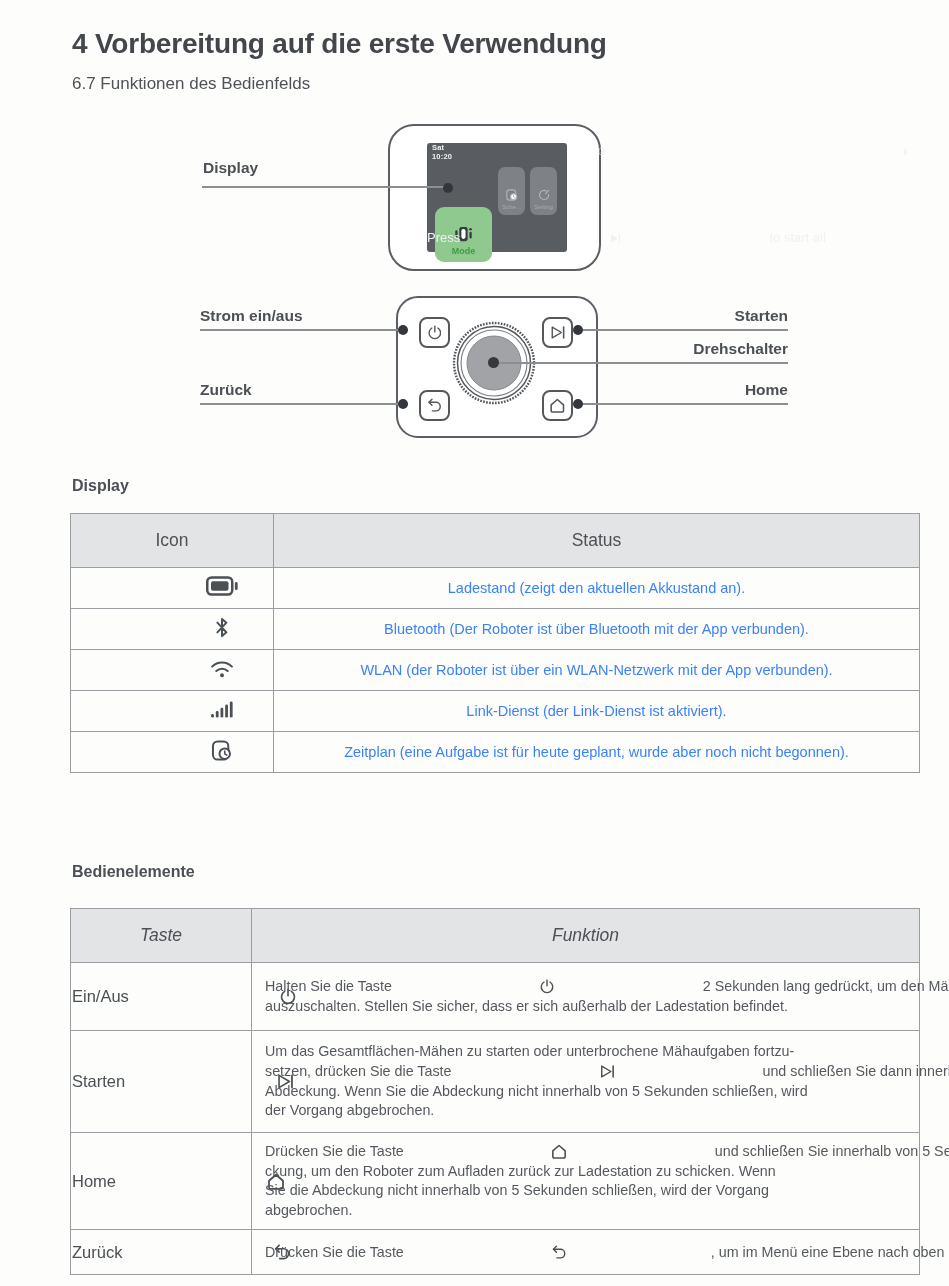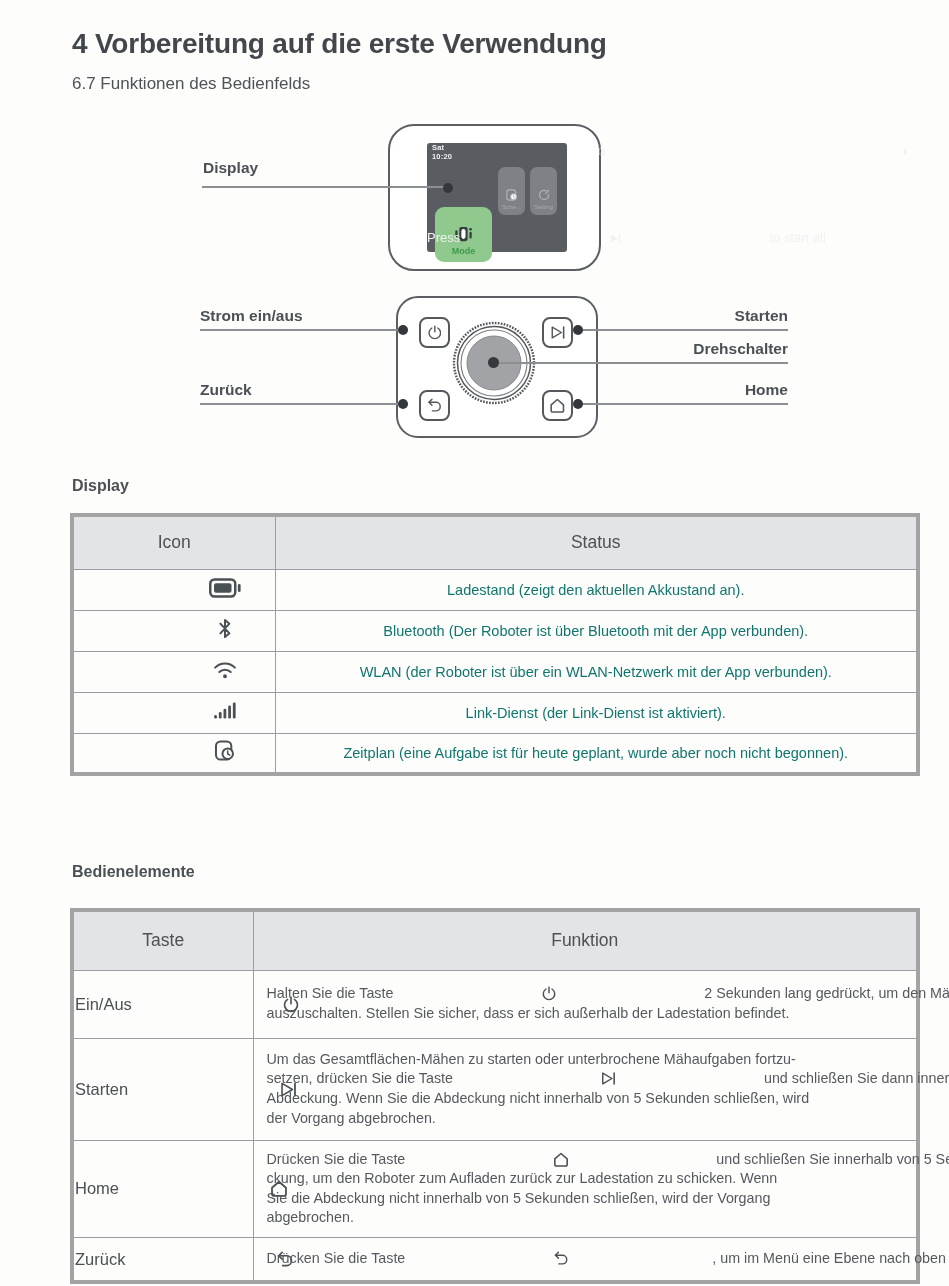--- a/index.html
+++ b/index.html
@@ -39,31 +39,31 @@
   #panel-device{left:396px;top:296px;width:198px;height:138px;border-radius:22px;}
   .pbtn{position:absolute;width:27px;height:27px;border:2px solid #54585c;border-radius:8px;background:#fff;
         display:flex;align-items:center;justify-content:center;z-index:3;}
   .pbtn .icon{height:15px;width:auto;color:#54585c;}
   #dial{position:absolute;left:452px;top:321px;z-index:2;}
   #dreh-dot{position:absolute;left:488px;top:357px;width:11px;height:11px;border-radius:50%;background:#35393d;z-index:7;}
   
   .tbl-wrap{position:absolute;left:70px;width:850px;}
   table{width:100%;border-collapse:collapse;table-layout:fixed;}
   th,td{border:1.5px solid #9a9ea2;}
-  table{border:4px solid #a3a3a3;}
+  table{border:1px solid #a3a3a3;}
   th{background:#e3e4e6;font-size:17.5px;font-weight:500;color:#4d5156;}
   #display-table tr{height:41px;}
   #display-table tr.head{height:54px;}
-  #controls-table tr.head{height:60px;}
+  #controls-table tr.head{height:54px;font-style:italic;}
   #controls-table tr.r0{height:68px;}
   #controls-table tr.r1{height:102px;}
   #controls-table tr.r2{height:93px;}
   #controls-table tr.r3{height:45px;}
   .icon-cell{text-align:center;vertical-align:middle;color:#4b5055;}
-  .status-cell{text-align:center;vertical-align:middle;font-size:14.5px;color:#0f766e;}
+  .status-cell{text-align:center;vertical-align:middle;font-size:14.5px;color:#3b82f6;}
   .key-cell{text-align:left;vertical-align:middle;font-size:16.5px;color:#4b5054;white-space:nowrap;}
   .key-cell .icon{height:17px;width:auto;margin-left:5px;vertical-align:-3px;color:#4b5054;}
   .func-cell{vertical-align:middle;font-size:14.3px;color:#55595e;padding:9px 10px 9px 13px;}
   .fline{line-height:19.6px;white-space:nowrap;}
   .fline .icon{height:15px;width:auto;vertical-align:-3px;margin:0 1.5px;color:#4b5055;}
   .tbl-ic{color:#4b5055;}
   .ic-battery,.ic-charging{height:20px;width:auto;}
   .ic-bluetooth{height:21px;width:auto;}
   .ic-wifi{height:19px;width:auto;}
   .ic-signal{height:17px;width:auto;}

